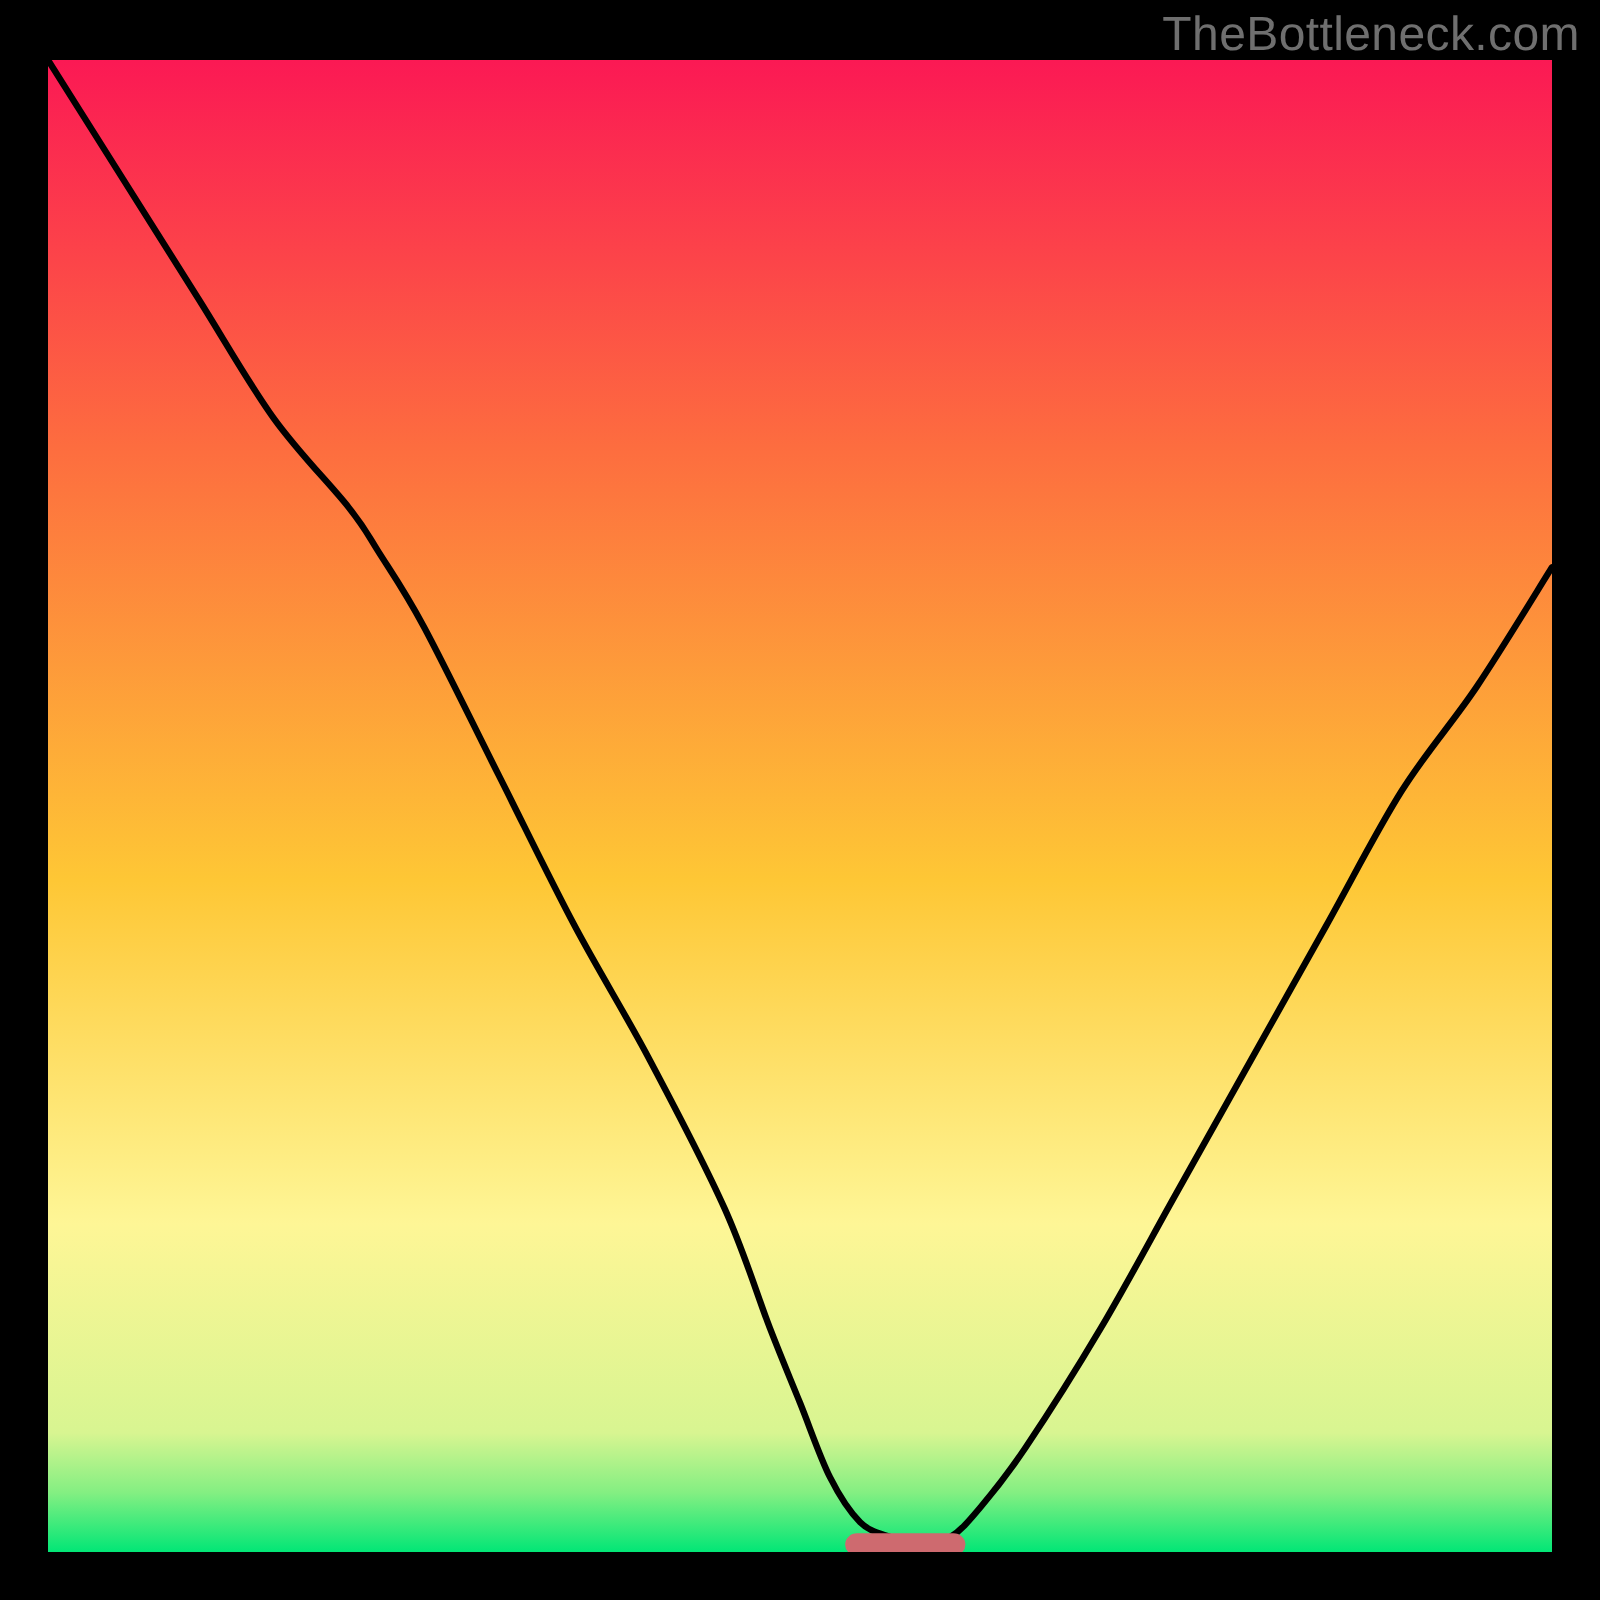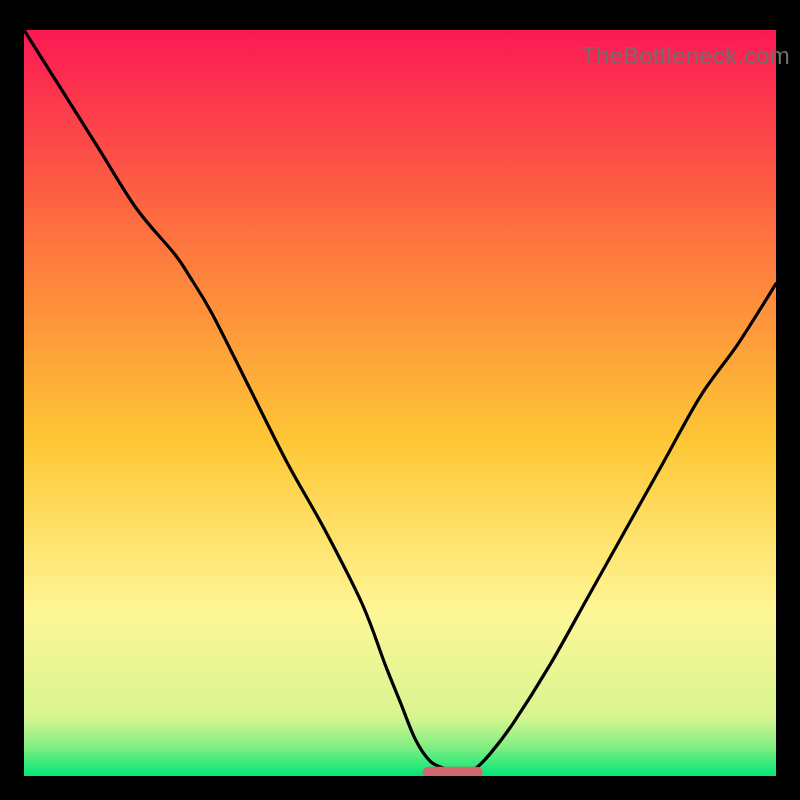--- a/index.html
+++ b/index.html
@@ -18,21 +18,20 @@
     background: #000;
   }
   .attribution {
     position: absolute;
     top: 4px;
     right: 10px;
     color: #6f6f6f;
     font-size: 24px;
     letter-spacing: 0.2px;
     z-index: 5;
-    margin-top: 38px;
   }
   .plot {
     position: absolute;
     left: 24px;
     top: 30px;
     width: 752px;
     height: 746px;
   }
   .plot svg {
     display: block;

